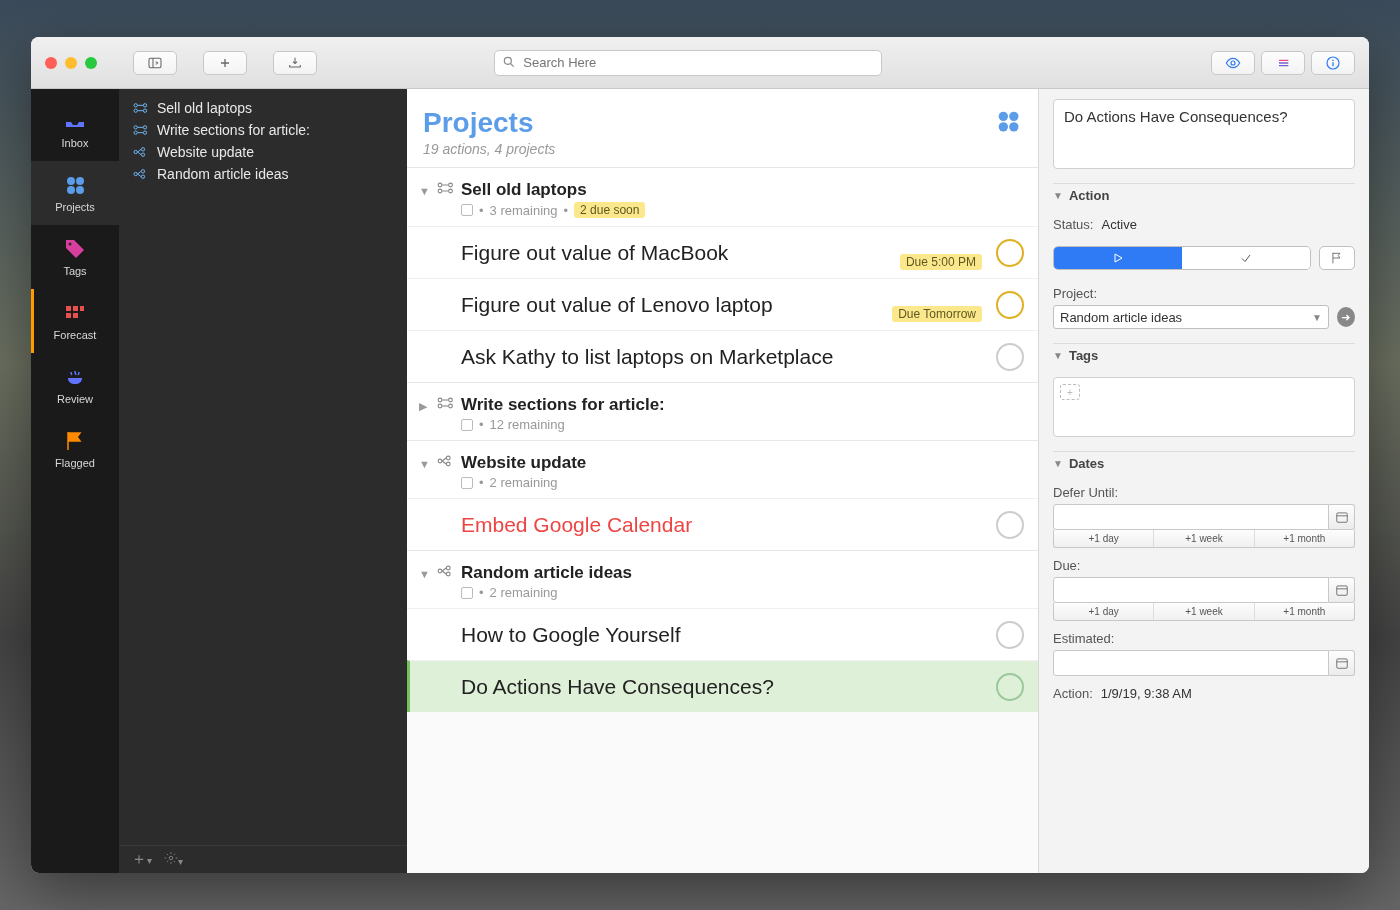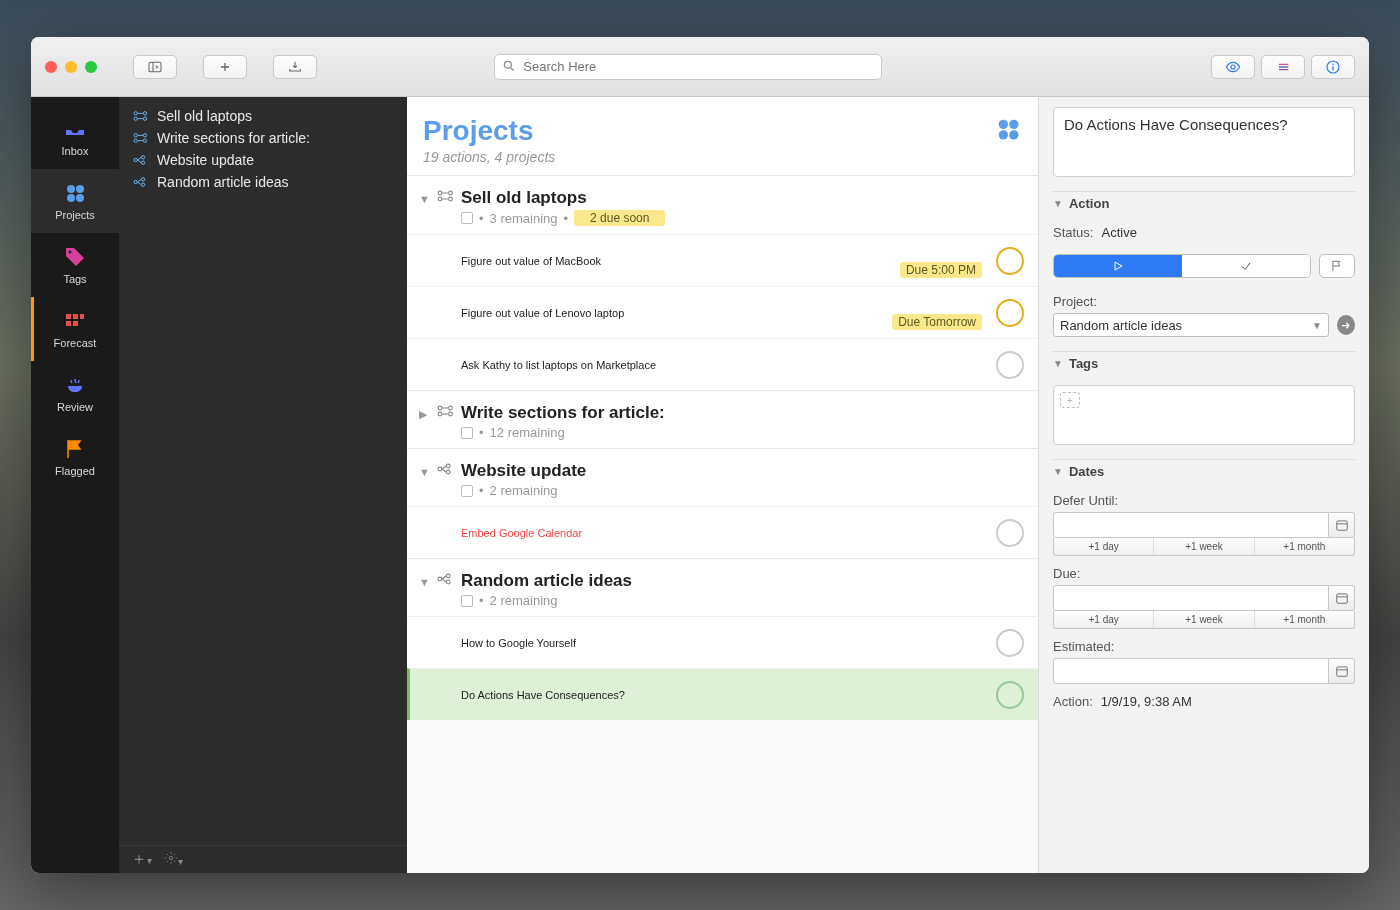--- a/index.html
+++ b/index.html
@@ -1,18 +1,18 @@
 <!DOCTYPE html>
 <html><head>
 <meta charset="utf-8">
 <style>
 * { margin: 0; padding: 0; box-sizing: border-box; font-family: -apple-system, BlinkMacSystemFont, "Helvetica Neue", sans-serif; }
 body { background: linear-gradient(to bottom, #3a4a5a 0%, #6b7060 40%, #444 70%, #666 100%); width: 1400px; height: 910px; overflow: hidden; display: flex; align-items: center; justify-content: center; }
 .window { width: 1338px; height: 836px; background: #fff; border-radius: 8px; box-shadow: 0 20px 60px rgba(0,0,0,0.4); overflow: hidden; display: flex; flex-direction: column; }
-.toolbar { height: 60px; background: linear-gradient(to bottom, #f0f0f0, #e0e0e0); border-bottom: 1px solid #c8c8c8; display: flex; align-items: center; padding: 0 14px; gap: 26px; }
+.toolbar { height: 52px; background: linear-gradient(to bottom, #f0f0f0, #e0e0e0); border-bottom: 1px solid #c8c8c8; display: flex; align-items: center; padding: 0 14px; gap: 26px; }
 .traffic-lights { display: flex; gap: 8px; margin-right: 10px; }
 .tl { width: 12px; height: 12px; border-radius: 50%; }
 .tl-red { background: #ff5f57; }
 .tl-yellow { background: #ffbd2e; }
 .tl-green { background: #28c940; }
 .tb-btn { height: 24px; min-width: 44px; background: linear-gradient(#fdfdfd,#f3f3f3); border: 1px solid #c8c8c8; border-radius: 5px; display: flex; align-items: center; justify-content: center; color: #666; cursor: pointer; }
 .tb-btn svg { width: 16px; height: 16px; }
 .search-wrap { flex: 0 0 388px; margin: 0 auto; position: relative; }
 .search { width: 100%; height: 26px; border: 1px solid #c8c8c8; border-radius: 5px; padding: 0 10px 0 28px; font-size: 13px; background: #fff; color: #444; }
 .search-icon { position: absolute; left: 8px; top: 5px; color: #888; }
@@ -34,23 +34,23 @@
 .main-title { color: #5b9de8; font-size: 28px; font-weight: 700; }
 .main-sub { color: #999; font-style: italic; font-size: 14px; margin-top: 2px; }
 .projects-glyph { color: #5b9de8; }
 .proj-block { border-bottom: 1px solid #e8e8e8; background:#fff; }
 .proj-head { display: flex; align-items: baseline; gap: 6px; padding: 12px 12px 2px; }
 .disclosure { color: #999; font-size: 11px; cursor: pointer; width:12px; display:inline-block; }
 .proj-type { color: #888; display:inline-flex; }
 .proj-title { font-size: 17px; font-weight: 700; color: #222; }
 .proj-meta { padding: 0 12px 8px 54px; font-size: 13px; color: #999; display: flex; align-items: center; gap: 6px; }
 .note-ico { width:12px; height:12px; border:1px solid #bbb; border-radius:2px; display:inline-block; }
-.badge { background: #fce88c; color: #5f5820; padding: 1px 16px; border-radius: 3px; font-size: 12px; }
+.badge { background: #fce88c; color: #5f5820; padding: 1px 6px; border-radius: 3px; font-size: 12px; }
 .task { display: flex; align-items: center; padding: 10px 12px 10px 54px; border-top: 1px solid #f0f0f0; position: relative; min-height: 52px; }
-.task-name { font-size: 11px; color: #222; }
+.task-name { font-size: 21px; color: #222; }
 .task-due { position:absolute; right: 56px; bottom: 8px; background:#fce88c; color:#5f5820; font-size:12px; padding:1px 6px; border-radius:3px; }
 .task-circle { position:absolute; right:14px; top:50%; transform:translateY(-50%); width:28px; height:28px; border:2.5px solid #ccc; border-radius:50%; cursor:pointer; }
 .task-circle.warn { border-color:#e0b020; }
 .task.blocked .task-name { color:#ef4444; }
 .task.selected { background:#dff0d8; border-left:3px solid #7bc060; padding-left:51px; }
 .task.selected .task-circle { border-color:#9bc89b; }
 .inspector { width: 330px; background:#f3f3f3; display:flex; flex-direction:column; padding:10px 14px; gap:10px; font-size:13px; color:#333; overflow-y:auto; }
 .ins-titlebox { background:#fff; border:1px solid #d0d0d0; border-radius:4px; padding:8px 10px; min-height:70px; font-size:15px; font-weight:500; }
 .ins-section-head { display:flex; align-items:center; gap:6px; font-weight:600; color:#444; padding:4px 0; border-top:1px solid #dcdcdc; margin-top:4px; }
 .ins-section-head:first-of-type { border-top:none; }

